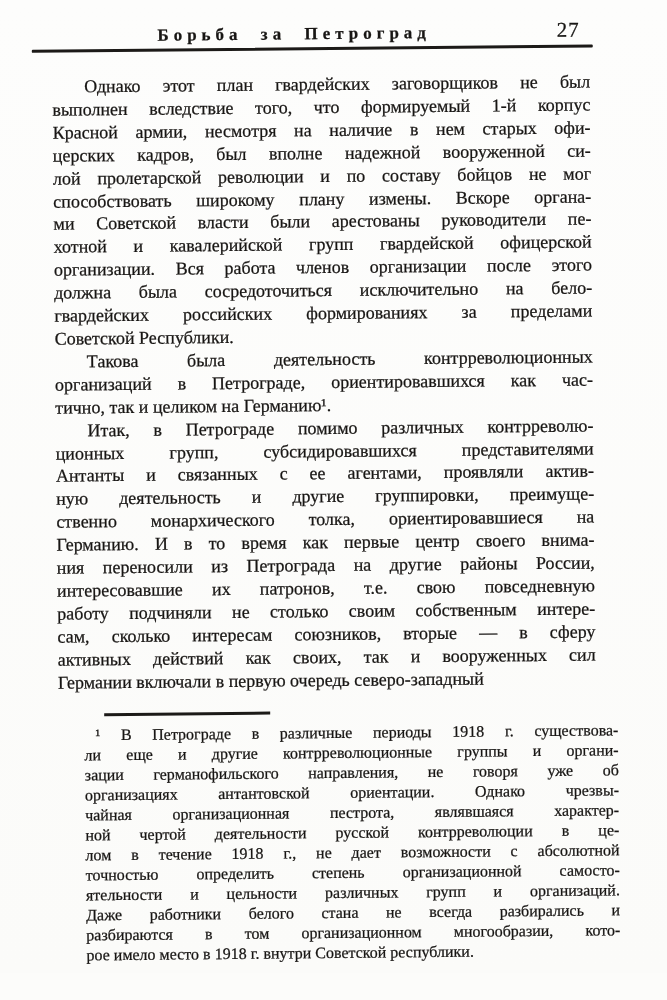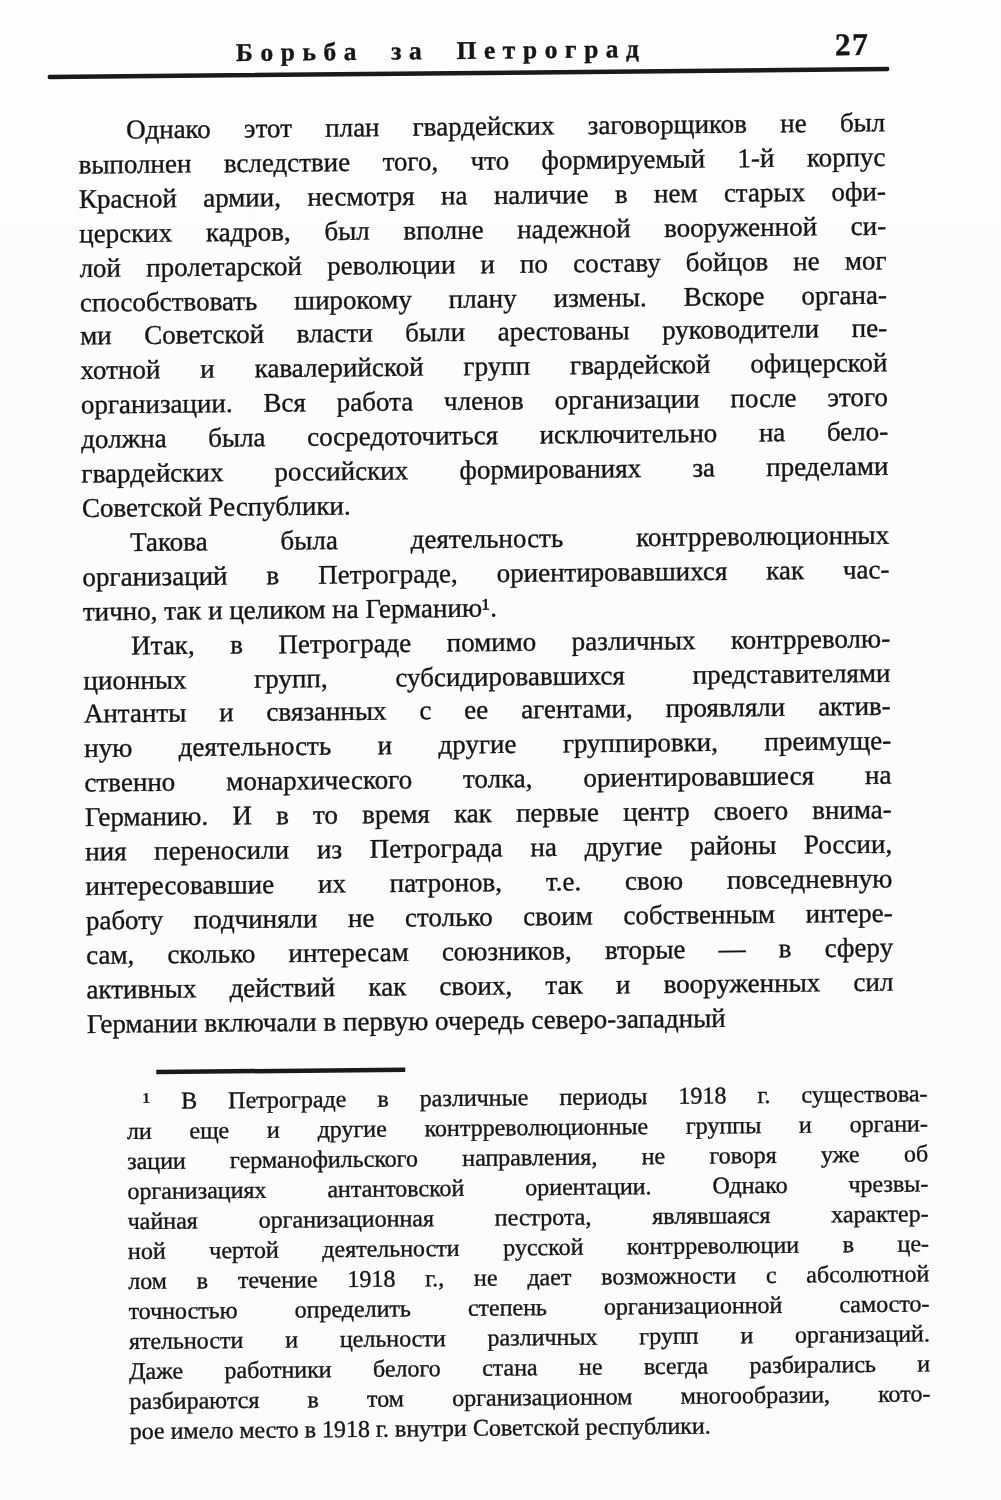--- a/index.html
+++ b/index.html
@@ -34,21 +34,21 @@
     font-weight: bold;
     letter-spacing: 5px;
     word-spacing: 9px;
     white-space: nowrap;
   }
   .page-number {
     position: absolute;
     top: 20px;
     left: 561px;
     font-size: 21px;
-    font-weight: bold;
+    font-weight: normal;
     letter-spacing: 1px;
   }
   .head-rule {
     position: absolute;
     left: 36px;
     top: 47px;
     width: 561px;
     height: 3px;
     background: #1c1a18;
     border-radius: 1px;

